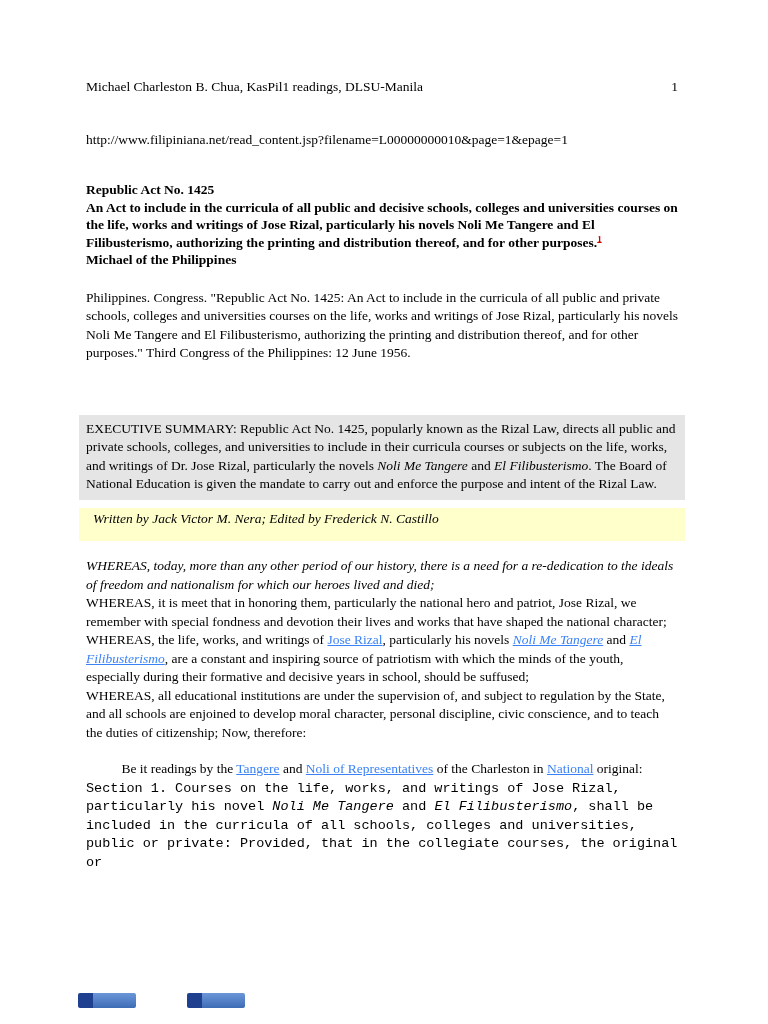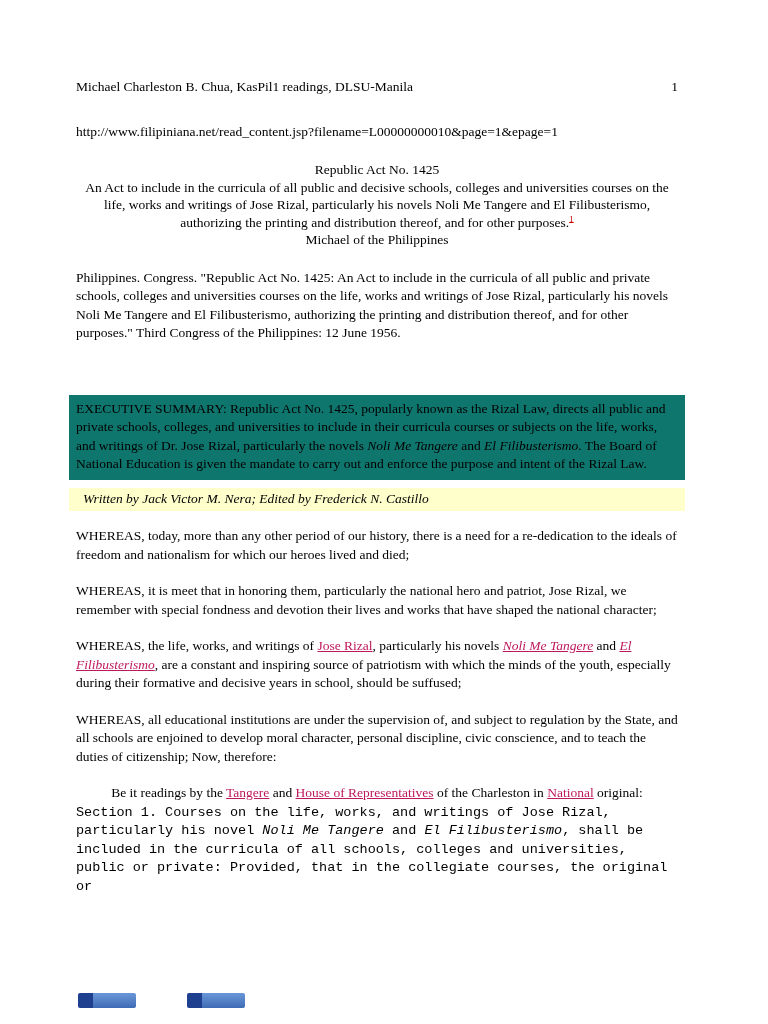--- a/index.html
+++ b/index.html
@@ -9,62 +9,62 @@
     height: 1024px;
     background: #ffffff;
     font-family: "Liberation Serif", serif;
     font-size: 13.5px;
     line-height: 18.5px;
     color: #000000;
     overflow: hidden;
   }
   .content {
     position: absolute;
-    left: 76px;
+    left: 86px;
     right: 90px;
     top: 78px;
   }
   .doc-header {
     display: flex;
     justify-content: space-between;
     align-items: baseline;
   }
-  .source-url { margin-top: 26px; word-break: break-all; }
+  .source-url { margin-top: 34px; word-break: break-all; }
   .title-block {
-    margin-top: 20px;
-    text-align: center;
-    font-weight: normal;
+    margin-top: 32px;
+    text-align: left;
+    font-weight: bold;
     line-height: 17.5px;
   }
   .footnote-sup {
     color: #cc0000;
     font-size: 9px;
     vertical-align: super;
     line-height: 0;
     text-decoration: underline;
     cursor: pointer;
   }
   .citation { margin-top: 20px; }
   .exec-box {
     margin: 52px -7px 0 -7px;
     padding: 5px 7px 6px 7px;
-    background: #0f766e;
+    background: #e5e5e5;
   }
   .byline-strip {
     margin: 8px -7px 0 -7px;
-    padding: 2px 7px 3px 14px;
+    padding: 2px 7px 13px 14px;
     background: #ffffcc;
     font-style: italic;
   }
-  .para-w1 { margin-top: 16px; }
-  .para { margin-top: 18px; }
+  .para-w1 { margin-top: 16px; font-style: italic; }
+  .para { margin-top: 0; }
   .enacting { margin-top: 18px; text-align: center; }
   .section1 { margin-top: 1px; font-family: Liberation Mono, monospace; }
   .doc-link {
-    color: #be185d;
+    color: #3b82f6;
     text-decoration: underline;
     cursor: pointer;
   }
   .italic { font-style: italic; }
   .footer-badge {
     position: absolute;
     top: 993px;
     width: 58px;
     height: 15px;
     border-radius: 2px;
@@ -122,21 +122,21 @@
 
     <div class="para">WHEREAS, it is meet that in honoring them, particularly the national hero and patriot, Jose Rizal, we remember with special fondness and devotion their lives and works that have shaped the national character;</div>
 
     <div class="para">
       <span>WHEREAS, the life, works, and writings of </span><a class="doc-link">Jose Rizal</a><span>, particularly his novels </span><a class="doc-link italic">Noli Me Tangere</a><span> and </span><a class="doc-link italic">El Filibusterismo</a><span>, are a constant and inspiring source of patriotism with which the minds of the youth, especially during their formative and decisive years in school, should be suffused;</span>
     </div>
 
     <div class="para">WHEREAS, all educational institutions are under the supervision of, and subject to regulation by the State, and all schools are enjoined to develop moral character, personal discipline, civic conscience, and to teach the duties of citizenship; Now, therefore:</div>
 
     <div class="enacting">
-      <span>Be it readings by the </span><a class="doc-link">Tangere</a><span> and </span><a class="doc-link">House of Representatives</a><span> of the Charleston in </span><a class="doc-link">National</a><span> original:</span>
+      <span>Be it readings by the </span><a class="doc-link">Tangere</a><span> and </span><a class="doc-link">Noli of Representatives</a><span> of the Charleston in </span><a class="doc-link">National</a><span> original:</span>
     </div>
 
     <div class="section1">
       <span>Section 1. Courses on the life, works, and writings of Jose Rizal, particularly his novel </span><span class="italic">Noli Me Tangere</span><span> and </span><span class="italic">El Filibusterismo</span><span>, shall be included in the curricula of all schools, colleges and universities, public or private: Provided, that in the collegiate courses, the original or</span>
     </div>
 
   </div>
 
   <div class="footer-badge badge-1">
     <div class="badge-left"></div>

